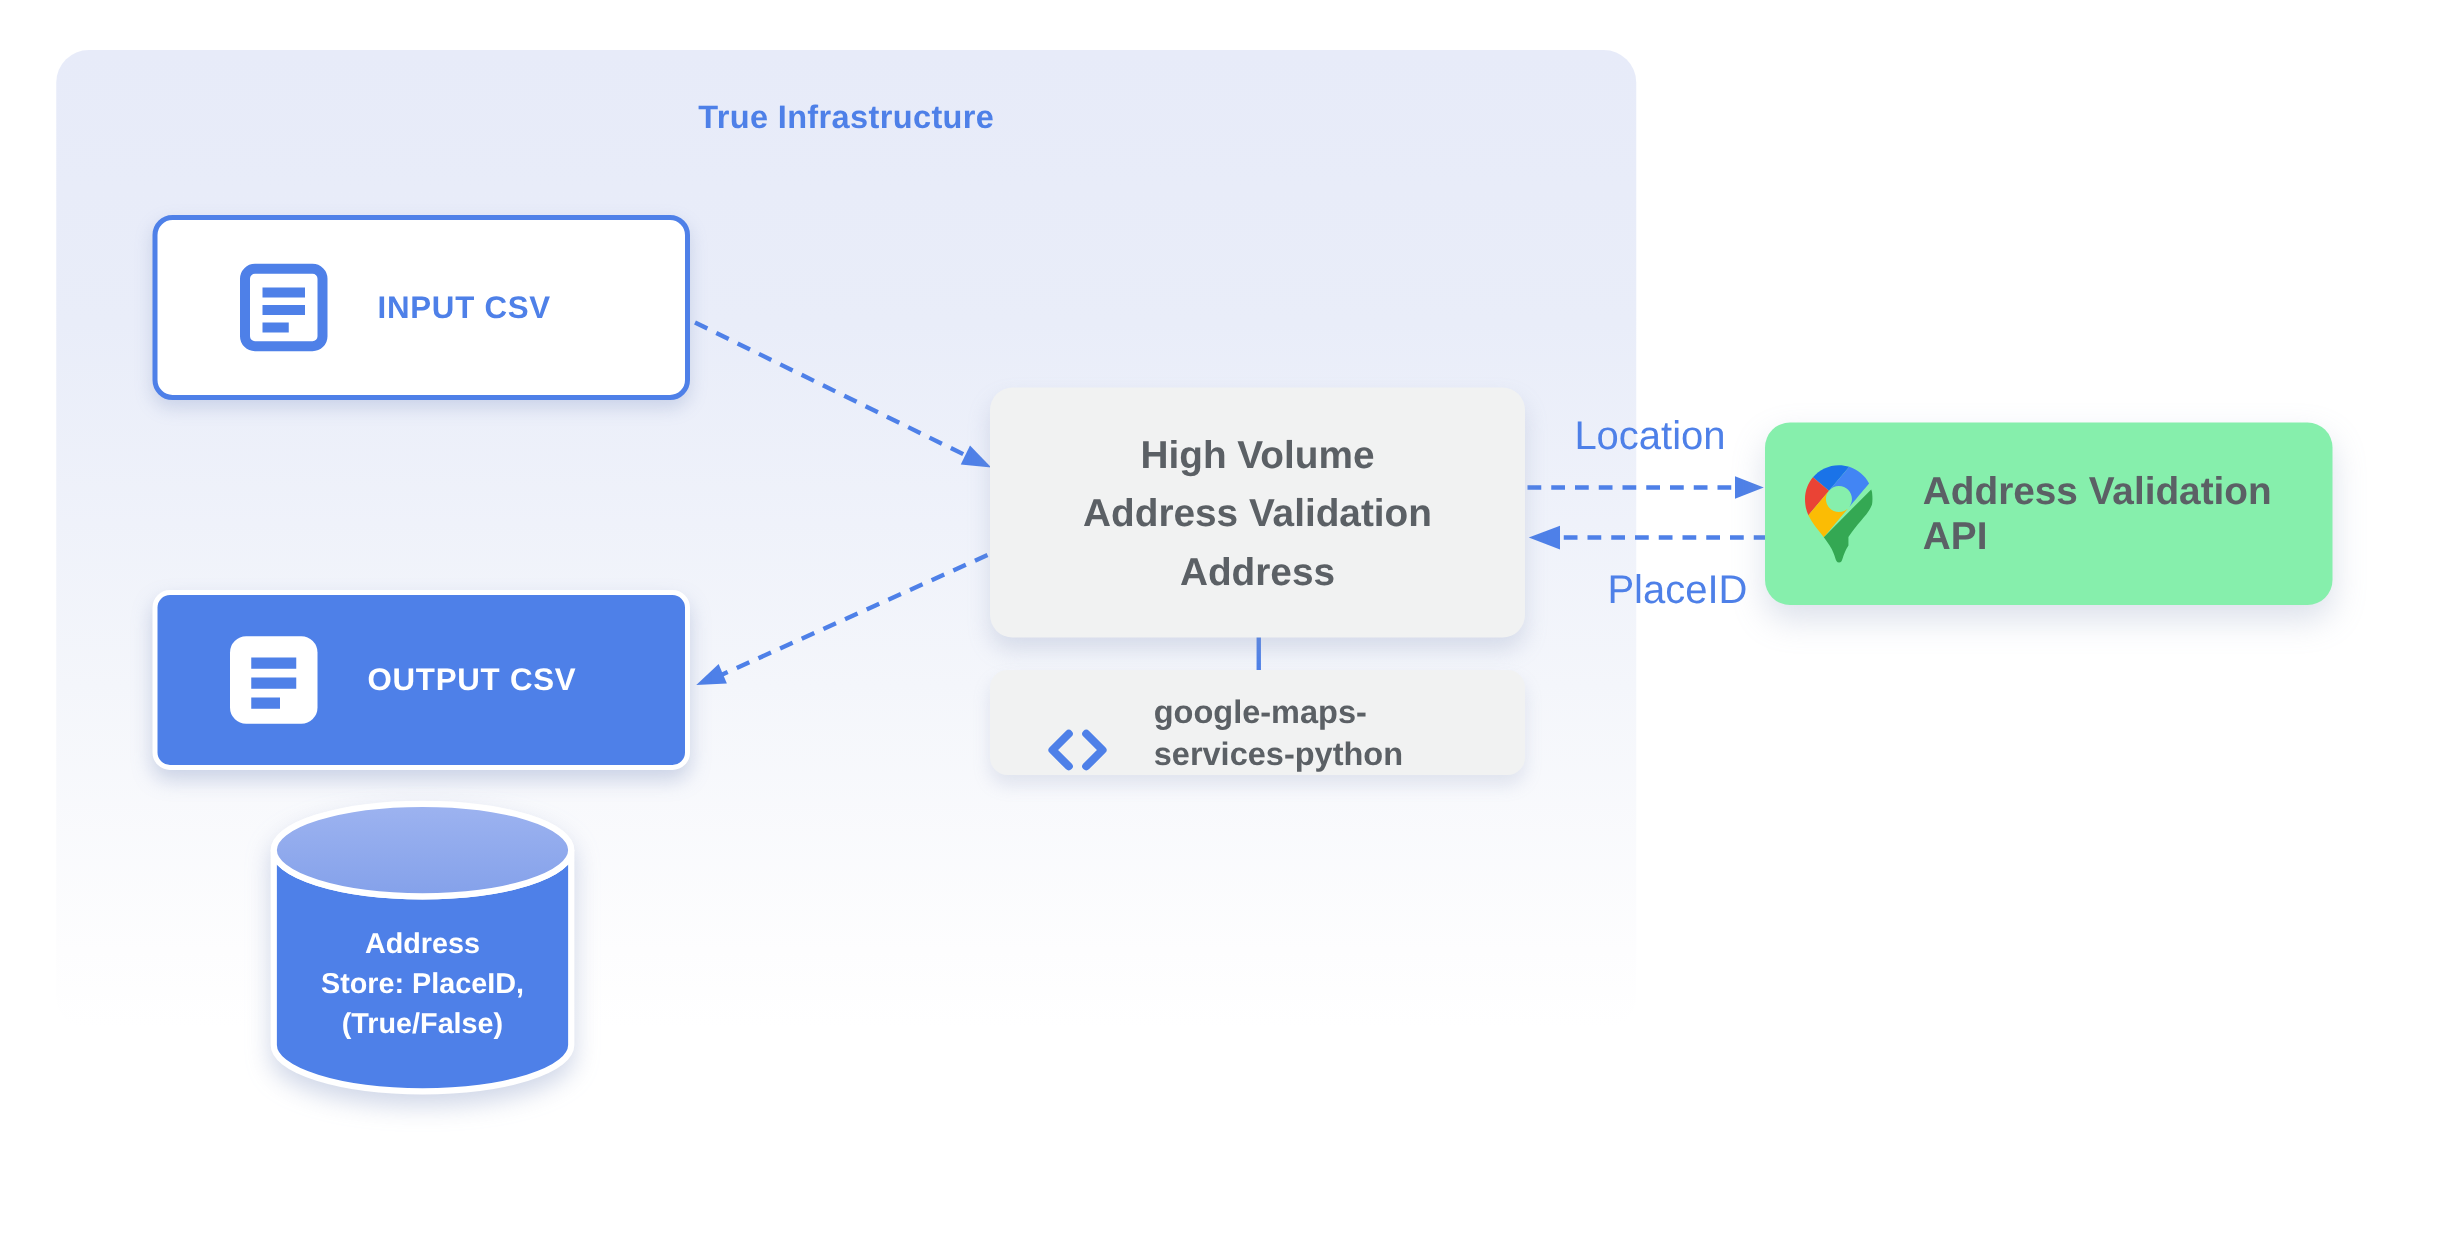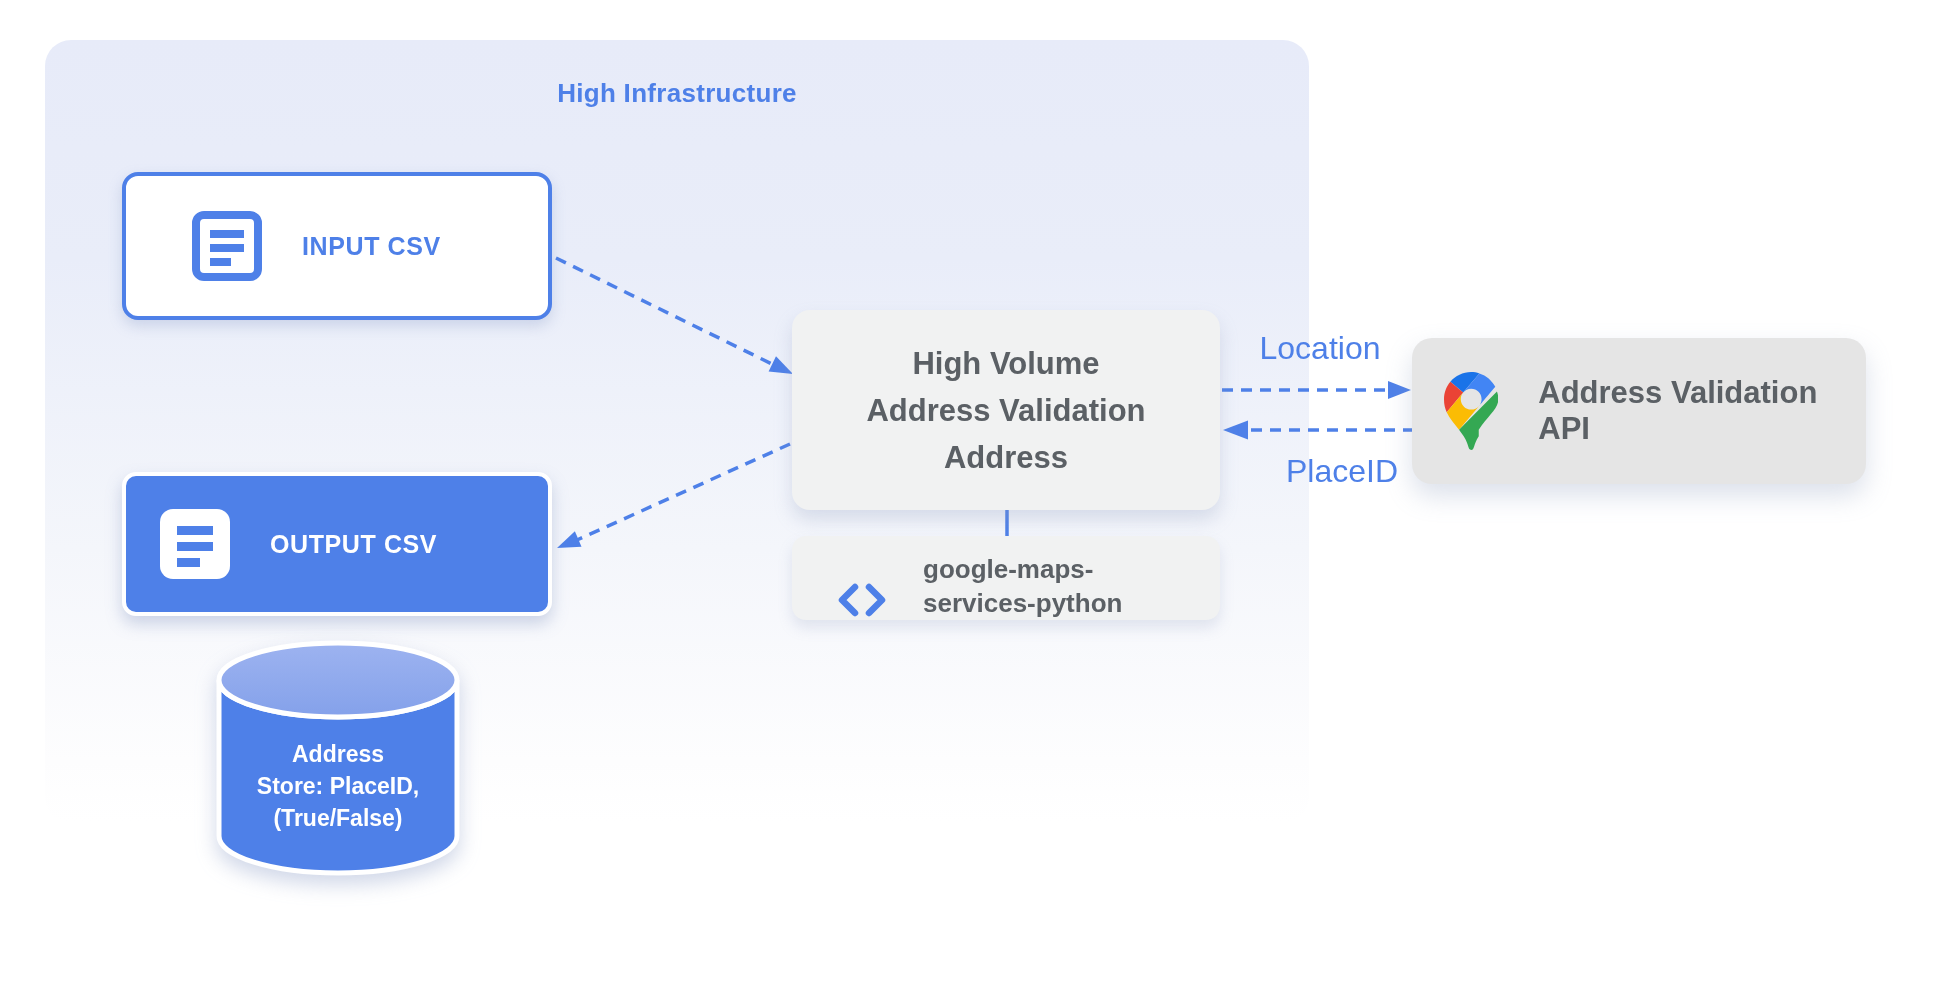--- a/index.html
+++ b/index.html
@@ -34,21 +34,21 @@
 
   .input-box{
     position:absolute;left:122px;top:172px;width:430px;height:148px;
     box-sizing:border-box;background:#ffffff;border:4px solid #4e80e8;border-radius:16px;
     display:flex;align-items:center;padding-left:64px;gap:38px;
     box-shadow:0 6px 14px rgba(120,140,190,.28);
   }
   .output-box{
     position:absolute;left:122px;top:472px;width:430px;height:144px;
     box-sizing:border-box;background:#4e80e8;border:4px solid #ffffff;border-radius:14px;
-    display:flex;align-items:center;padding-left:32px;gap:38px;
+    display:flex;align-items:center;padding-left:56px;gap:38px;
     box-shadow:0 8px 16px rgba(120,140,190,.35);
   }
 
   
   .cyl-svg{position:absolute;left:215px;top:634px;filter:drop-shadow(0 9px 10px rgba(120,140,190,.35));}
   .cyl-text{
     position:absolute;left:215px;top:738px;width:246px;text-align:center;
     font-size:23px;font-weight:bold;color:#ffffff;line-height:32px;
   }
 
@@ -62,42 +62,42 @@
   .gm-box{
     position:absolute;left:792px;top:536px;width:428px;height:84px;
     background:#f1f2f2;border-radius:14px;
     display:flex;align-items:flex-end;padding-left:43px;gap:34px;box-sizing:border-box;
     box-shadow:0 8px 14px rgba(140,155,190,.22);
   }
   .gm-text{font-size:26px;font-weight:bold;color:#5b6065;line-height:34px;text-align:left;}
 
   .api-box{
     position:absolute;left:1412px;top:338px;width:454px;height:146px;
-    background:#e5e5e5;border-radius:20px;
+    background:#86efac;border-radius:20px;
     display:flex;align-items:center;padding-left:32px;gap:40px;box-sizing:border-box;
     box-shadow:0 12px 26px rgba(140,155,190,.30);
     font-size:31px;font-weight:bold;color:#5b6065;
   }
 
   .edge-label{
     position:absolute;width:160px;text-align:center;
     font-size:32px;color:#4e80e8;
   }
   .label-location{left:1240px;top:330px;}
   .label-placeid{left:1238px;top:453px;text-align:right;}
 
   .line-block span{display:block;}
 </style>
 </head>
 <body>
 
 <div class="canvas">
 
   <div class="infra"></div>
-  <div class="infra-title">High Infrastructure</div>
+  <div class="infra-title">True Infrastructure</div>
 
   <svg class="connectors" viewBox="0 0 1954 988" aria-hidden="true">
 
     <line class="dash" x1="556" y1="258" x2="774" y2="365"></line>
     <polygon class="head" points="793,374 768.6,371.5 776,356.3"></polygon>
 
     <line class="dash" x1="790" y1="444" x2="577" y2="540"></line>
     <polygon class="head" points="557,548 574.9,531.2 581.5,546.8"></polygon>
 
     <line class="dash" x1="1222" y1="390" x2="1390" y2="390"></line>

